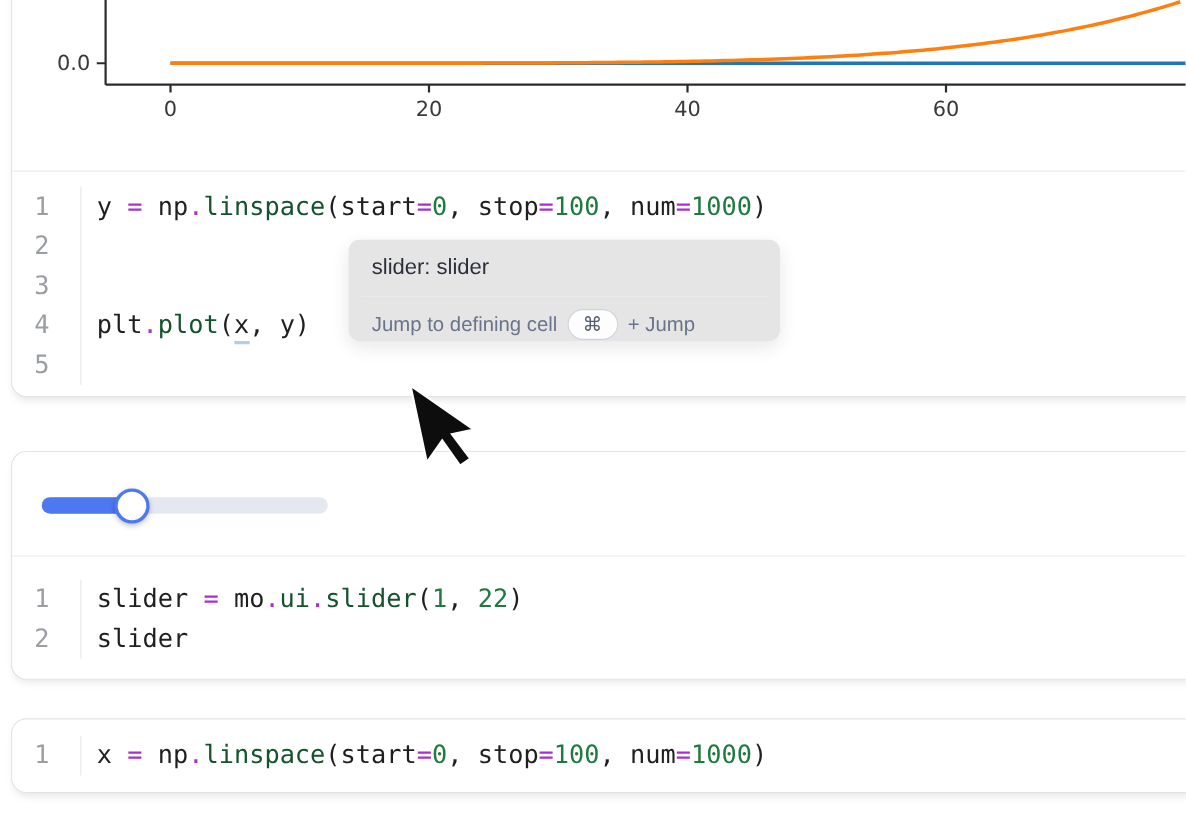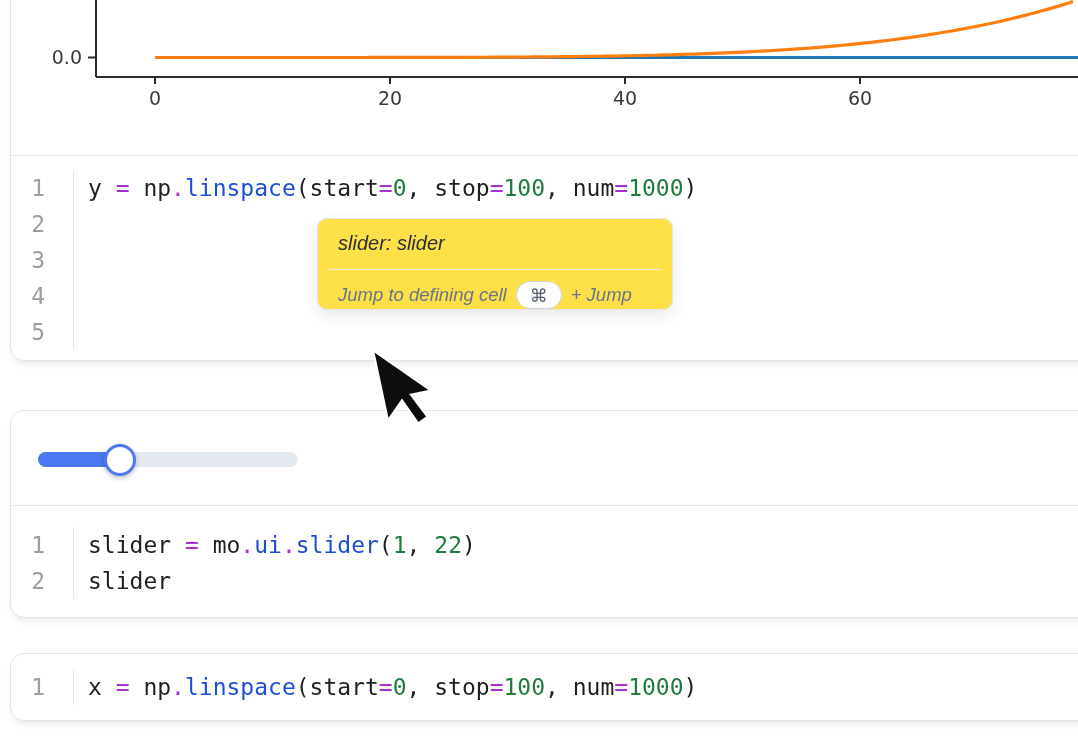--- a/index.html
+++ b/index.html
@@ -48,38 +48,37 @@
     text-align:right;
     color:#9b9ea3;
     border-right:1px solid #e6e7ea;
   }
   .code{
     padding-left:14px;
     color:#1f1f1f;
   }
   .tk-v{color:#1f1f1f;}
   .tk-o{color:#a92fd0;}
-  .tk-f{color:#1d4ed8;}
+  .tk-f{color:#14532d;}
   .tk-n{color:#1e7a3e;}
   .tk-u{color:#1f1f1f;border-bottom:3px solid #b4cfe4;padding-bottom:1px;}
   
   #chart{position:absolute;left:10px;top:0;}
   #chart text{font-family:"DejaVu Sans",sans-serif;font-size:19px;fill:#3a3a3a;}
   
   .tooltip{
     position:absolute;
     left:317px;top:218px;
-    width:356px;height:92px;
-    background:#fde047;
+    width:392px;height:92px;
+    background:#e5e5e5;
     border:1px solid #e3e4e8;
     border-radius:10px;
     box-shadow:0 6px 16px rgba(0,0,0,.09);
     box-sizing:border-box;
     z-index:20;
-    font-style:italic;
   }
   .tooltip-title{
     position:absolute;left:20px;top:13px;
     font-size:20px;color:#2b2f3a;
   }
   .tooltip-divider{
     position:absolute;left:10px;right:10px;top:50px;
     border-top:1px solid #e8eaee;
   }
   .tooltip-row{
@@ -146,21 +145,21 @@
       <text x="850" y="105" text-anchor="middle">60</text>
     </g>
 </svg>
 
 <div class="h-divider" style="top:155px;"></div>
 
 <div class="codeblock" style="top:170px;">
   <div class="code-row"><span class="ln">1</span><span class="code"><span class="tk-v">y </span><span class="tk-o">=</span><span class="tk-v"> np</span><span class="tk-o">.</span><span class="tk-f">linspace</span><span class="tk-v">(start</span><span class="tk-o">=</span><span class="tk-n">0</span><span class="tk-v">, stop</span><span class="tk-o">=</span><span class="tk-n">100</span><span class="tk-v">, num</span><span class="tk-o">=</span><span class="tk-n">1000</span><span class="tk-v">)</span></span></div>
   <div class="code-row"><span class="ln">2</span><span class="code"></span></div>
   <div class="code-row"><span class="ln">3</span><span class="code"></span></div>
-  <div class="code-row"><span class="ln">4</span></div>
+  <div class="code-row"><span class="ln">4</span><span class="code"><span class="tk-v">plt</span><span class="tk-o">.</span><span class="tk-f">plot</span><span class="tk-v">(</span><span class="tk-u">x</span><span class="tk-v">, y)</span></span></div>
   <div class="code-row"><span class="ln">5</span></div>
 </div>
 
 <div class="tooltip">
   <div class="tooltip-title">slider: slider</div>
   <div class="tooltip-divider"></div>
   <div class="tooltip-row">
     <span>Jump to defining cell</span>
     <span class="kbd-pill">⌘</span>
     <span>+ Jump</span>

